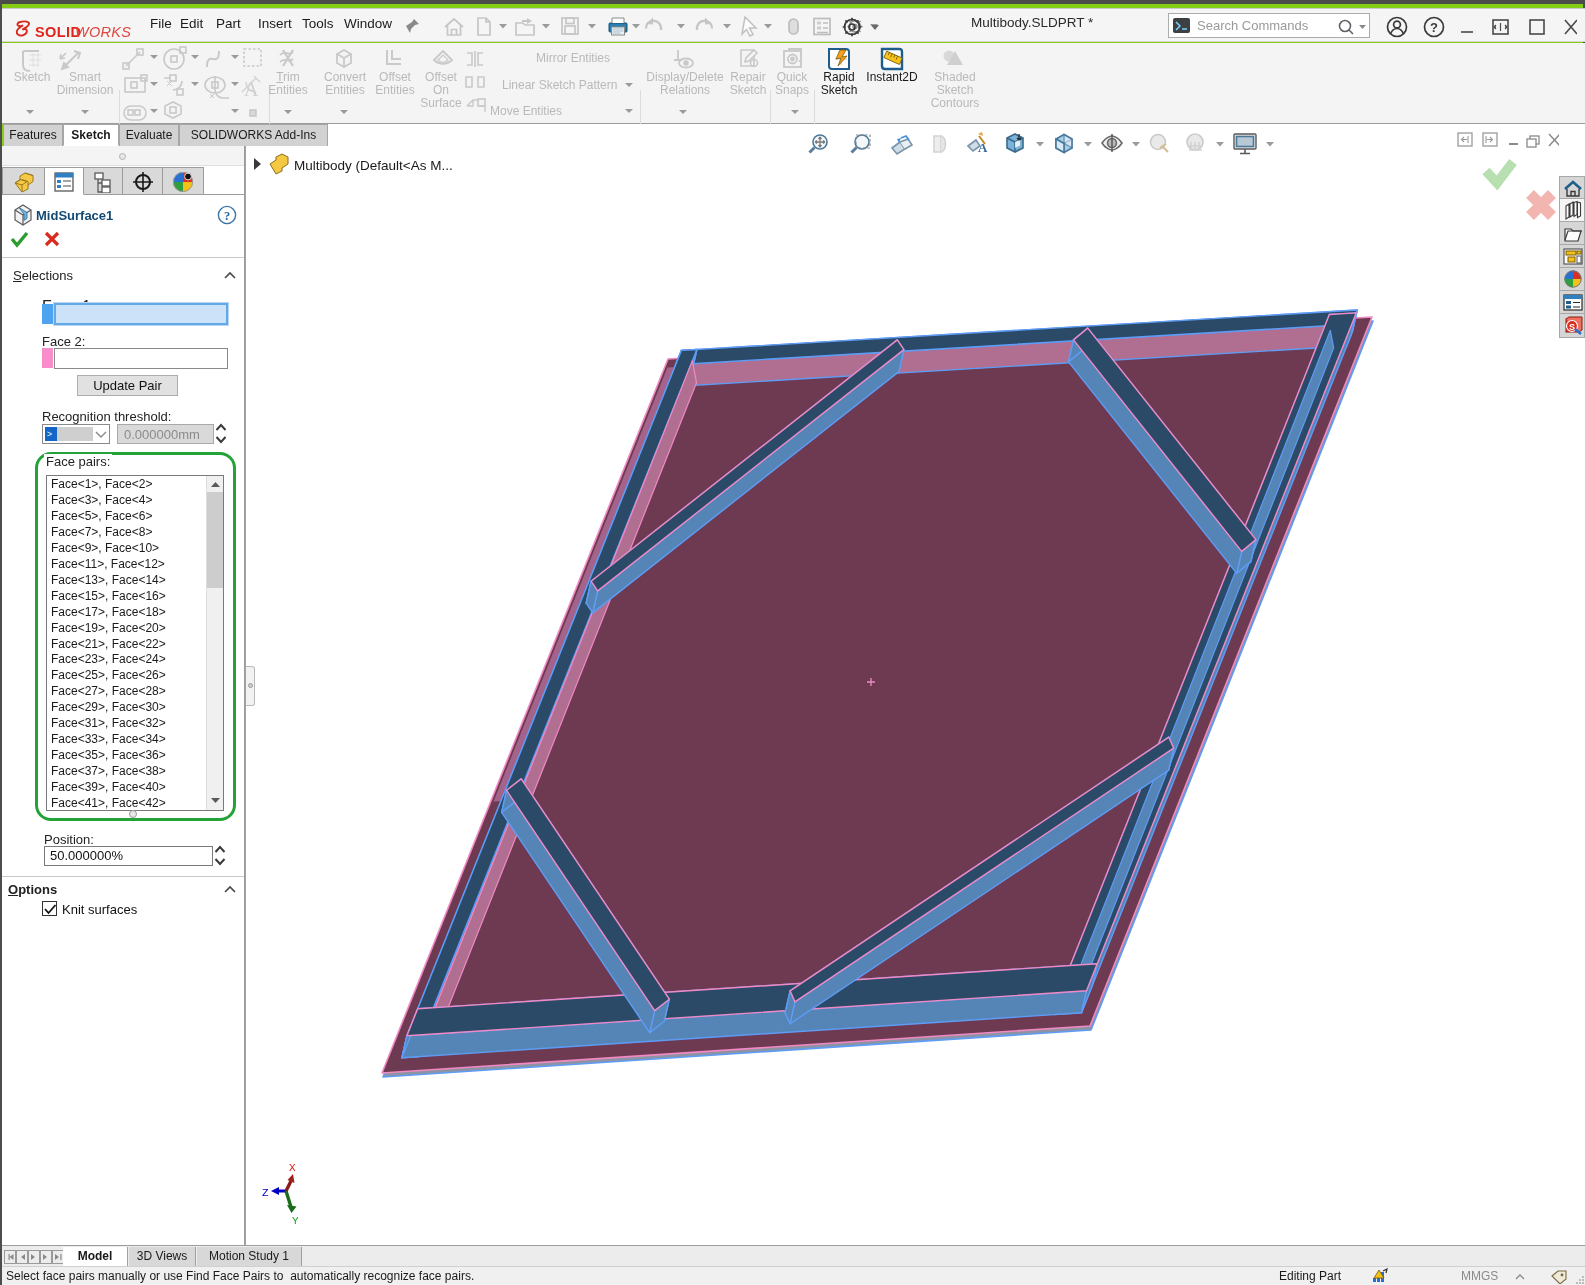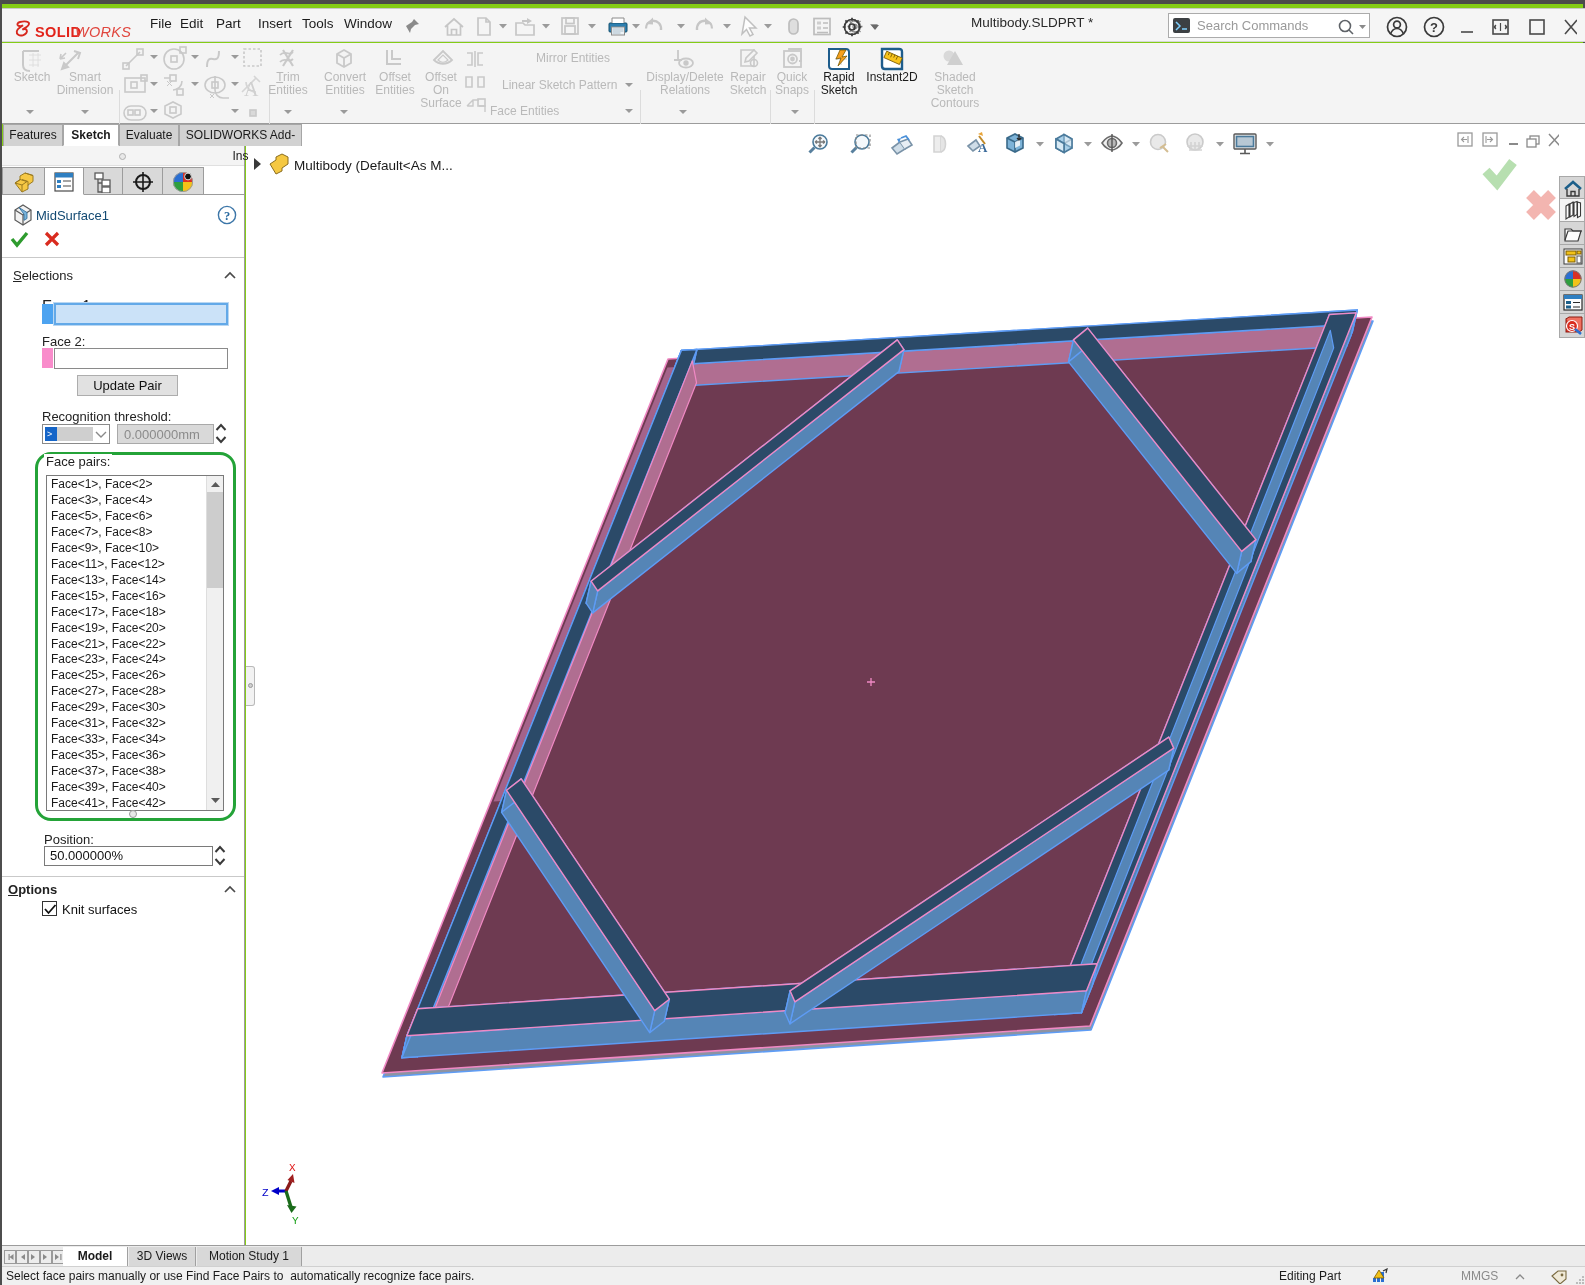--- a/index.html
+++ b/index.html
@@ -205,21 +205,21 @@
       </svg>
  <div class="glabel" style="left:408px;top:28px;width:62px">Offset<br>On<br>Surface</div>
  <svg class="abs" style="left:462px;top:5px" width="22" height="70" fill="none" stroke="#c9c9c9" stroke-width="1.6">
   <path d="M3 5 h5 v12 h-5 M19 5 h-5 v12 h5 M11 3 v16" stroke-dasharray="0"></path>
   <path d="M2 32 h6 v10 h-6 z M14 32 h6 v10 h-6 z" transform="translate(0,-3)"></path>
   <path d="M3 58 l6 -6 h6 M9 52 v6 h-6 M15 58 h6 v6" stroke-width="1.4"></path>
         <rect x="14" y="51" width="7" height="7"></rect>
  </svg>
  <div class="glabel" style="left:488px;top:9px;width:120px;text-align:right">Mirror Entities</div>
  <div class="glabel" style="left:500px;top:36px;width:140px;text-align:left">Linear Sketch Pattern</div>
- <div class="glabel" style="left:488px;top:62px;width:120px;text-align:left">Face Entities</div>
+ <div class="glabel" style="left:488px;top:62px;width:120px;text-align:left">Move Entities</div>
  <div class="caret" style="left:623px;top:40px"></div>
       <div class="caret" style="left:623px;top:66px"></div>
  <div class="vdiv" style="left:638px"></div>
  <svg class="abs" style="left:668px;top:4px" width="26" height="22" fill="none" stroke="#c9c9c9" stroke-width="1.8">
         <path d="M8 3 v10 M4 13 h8"></path>
         <ellipse cx="16" cy="16" rx="7" ry="4.5"></ellipse>
         <circle cx="16" cy="16" r="1.8" fill="#c9c9c9"></circle>
       </svg>
  <div class="glabel" style="left:638px;top:28px;width:90px">Display/Delete<br>Relations</div>
  <div class="caret" style="left:677px;top:67px"></div>
@@ -259,21 +259,21 @@
       </svg>
  <div class="glabel" style="left:908px;top:28px;width:90px">Shaded<br>Sketch<br>Contours</div>
  <svg class="abs" style="left:1558px;top:103px" width="18" height="12">
         <path d="M3 9 l6 -5 l6 5" fill="none" stroke="#2a2a2a" stroke-width="1.8"></path>
       </svg>
 </div>
 <div class="abs" id="tabrow">
  <div class="rtab" style="left:1px;width:60px">Features</div>
  <div class="rtab active" style="left:61px;width:56px">Sketch</div>
  <div class="rtab" style="left:117px;width:60px">Evaluate</div>
- <div class="rtab" style="left:177px;width:123px">SOLIDWORKS Add-Ins</div>
+ <div class="rtab" style="left:177px;width:149px">SOLIDWORKS Add-Ins</div>
 </div>
 <div class="abs" id="gfx">
  <svg width="1313" height="1121" viewBox="0 0 1313 1121">
         <polygon points="423.0,239.0 1127.0,197.0 845.0,906.0 137.0,953.0" fill="#8d93a2" stroke="#5e9cf5" stroke-width="1.6" stroke-linejoin="round"></polygon>
 <polygon points="422.0,235.0 1126.0,193.0 844.0,902.0 136.0,949.0" fill="#6e3a51" stroke="#f089c4" stroke-width="1.6" stroke-linejoin="round"></polygon>
 <polygon points="421.4,243.4 430.5,242.9 256.7,676.9 247.5,677.5" fill="#a4638a"></polygon>
 <polygon points="430.4,248.4 1106.3,208.0 1111.3,186.0 435.4,226.4" fill="#2b4a68" stroke="#5e9cf5" stroke-width="1.4" stroke-linejoin="round"></polygon>
 <polygon points="424.6,262.7 1100.6,222.2 1105.6,200.2 429.6,240.7" fill="#b06e91" stroke="#5e9cf5" stroke-width="1.4" stroke-linejoin="round"></polygon>
 <polygon points="430.4,248.4 424.6,262.7 429.6,240.7 435.4,226.4" fill="#2b4a68" stroke="#5e9cf5" stroke-width="1.4" stroke-linejoin="round"></polygon>
 <polygon points="1106.3,208.0 1100.6,222.2 1105.6,200.2 1111.3,186.0" fill="#2b4a68" stroke="#5e9cf5" stroke-width="1.4" stroke-linejoin="round"></polygon>
@@ -474,21 +474,21 @@
             <circle cx="17" cy="6.5" r="3.4" fill="none" stroke="#ddd" stroke-width="1"></circle>
           </svg>
         </div>
   <div class="abs" style="left:202px;top:27px;width:40px;height:1px;background:#9c9c9c"></div>
  </div>
  <svg class="abs" style="left:8px;top:56px" width="26" height="26">
         <path d="M5 8 l8 -5 l8 5 v10 l-8 5 l-8 -5 z" fill="#f2f2f2" stroke="#5a5a5a" stroke-width="1.2"></path>
         <path d="M5 8 l8 5 l8 -5 M13 13 v10" fill="none" stroke="#5a5a5a" stroke-width="1.2"></path>
         <path d="M9 5.5 l8 5 v6 l-3 1.8 v-6 z" fill="#7ab3d9" stroke="#2a6a9a" stroke-width="0.8"></path>
       </svg>
- <div class="abs" style="left:34px;top:62px;font-size:13px;font-weight:normal;color:#134a73">MidSurface1</div>
+ <div class="abs" style="left:34px;top:62px;font-size:13px;font-weight:bold;color:#134a73">MidSurface1</div>
  <svg class="abs" style="left:215px;top:59px" width="20" height="20">
         <circle cx="10" cy="10" r="8.6" fill="#fff" stroke="#3c76a8" stroke-width="1.4"></circle>
         <text x="10" y="14.5" text-anchor="middle" font-size="12.5" font-weight="bold" fill="#2a6aa0" font-family="Liberation Serif">?</text>
       </svg>
  <svg class="abs" style="left:8px;top:84px" width="52" height="18">
         <path d="M2 9 l5 6 l10 -12" fill="none" stroke="#2e9b2e" stroke-width="3.4"></path>
         <path d="M36 3 l12 12 M48 3 l-12 12" stroke="#d92b1f" stroke-width="3.2"></path>
       </svg>
  <div class="abs" style="left:0px;top:111px;width:242px;height:1px;background:#c9c9c9"></div>
  <div class="abs" style="left:11px;top:122px;font-size:13px;font-weight:normal;color:#222"><span style="text-decoration:underline">S</span>elections</div>

